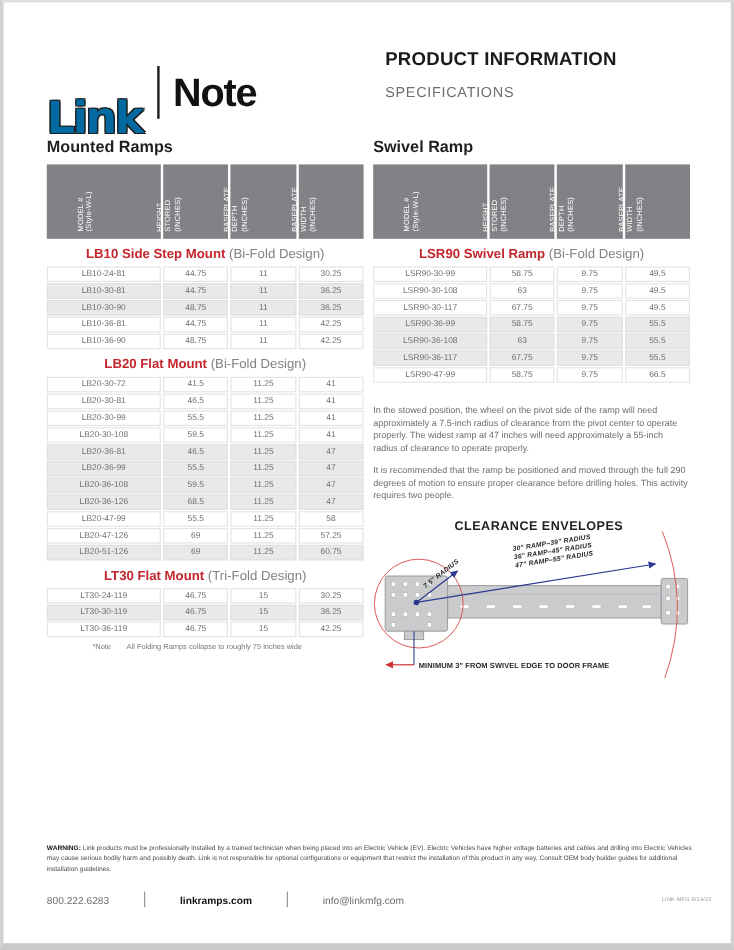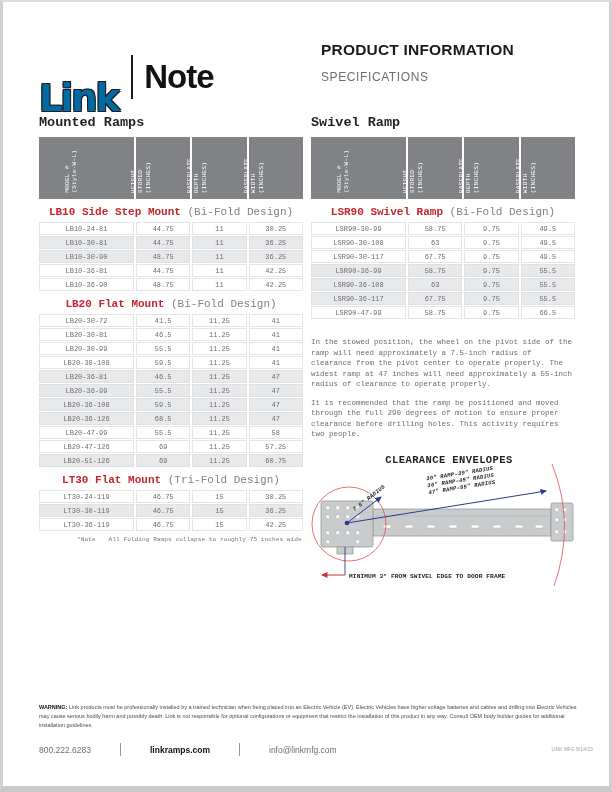--- a/index.html
+++ b/index.html
@@ -15,21 +15,21 @@
   .logo{font-family:"DejaVu Sans",sans-serif;font-weight:bold;font-size:37px;line-height:1;
         color:#0369a1;letter-spacing:-2px;
         text-shadow:-1px -1px 0 #1c1c1c,1px -1px 0 #1c1c1c,-1px 1px 0 #1c1c1c,1px 1px 0 #1c1c1c;margin-top:44px;}
   .vdiv{width:2px;height:44px;background:#1c1c1c;margin:0 11px 0 13px;}
   .ramps{font-size:33px;font-weight:bold;letter-spacing:-1px;color:#121212;line-height:1.2;}
   .hdr-right{width:264px;padding-top:5px;}
   .ptitle{font-size:15.5px;font-weight:bold;color:#1a1a1a;letter-spacing:.2px;}
   .psub{font-size:12px;color:#6d6e71;letter-spacing:.6px;margin-top:11px;}
 
   
-  .cols{position:absolute;top:113px;left:36px;width:546px;display:flex;gap:8px;font-family:Liberation Mono, monospace;}
+  .cols{position:absolute;top:113px;left:36px;width:546px;display:flex;gap:8px;}
   .col{width:264px;}
   .col-title{font-size:13.5px;font-weight:bold;color:#231f20;margin:0 0 7px 0;}
 
   
   .thead{display:grid;grid-template-columns:95px 1fr 1fr 1fr;gap:2px;height:62px;margin-bottom:1px;}
   .hbox{position:relative;background:#808285;}
   .vtext{position:absolute;left:50%;bottom:6px;transform-origin:0 100%;transform:rotate(-90deg);
          font-size:6.2px;line-height:7.4px;color:#fff;white-space:nowrap;letter-spacing:.2px;}
 
   

